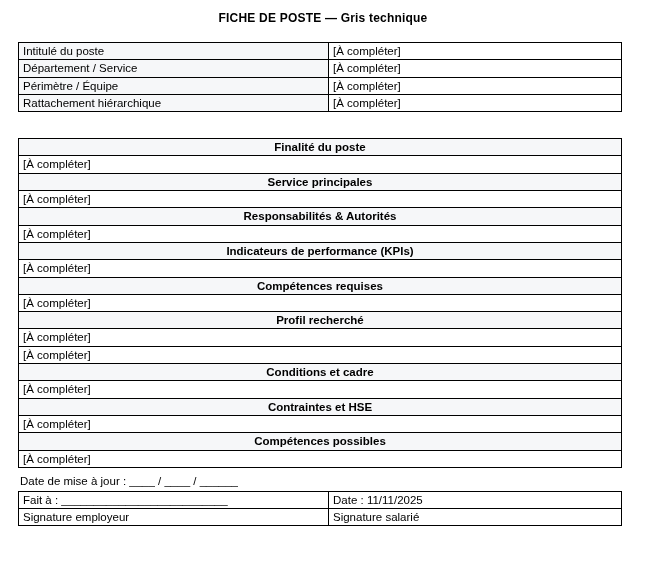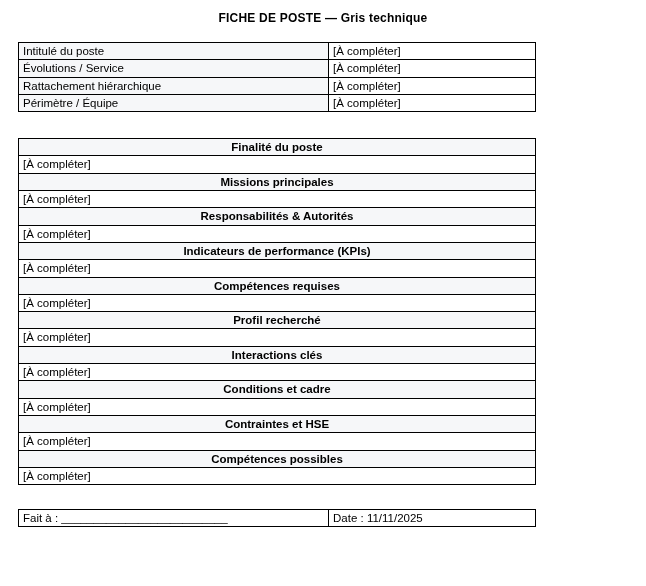--- a/index.html
+++ b/index.html
@@ -7,75 +7,75 @@
     width:646px; height:586px; overflow:hidden;
     font-family:"Liberation Sans", sans-serif; color:#000;
   }
   .page { position:relative; width:646px; height:586px; }
   h1.title {
     margin:11px 0 0 0; text-align:center;
     font-size:12px; font-weight:700; letter-spacing:0.2px;
   }
   table.tbl {
     border-collapse:collapse; table-layout:fixed;
-    width:518px; margin-left:18px;
+    width:604px; margin-left:18px;
     font-size:11.5px;
   }
   table.tbl, table.tbl td { border:1px solid #000; }
   table.tbl { border-width:1.5px; }
   table.tbl td {
     height:16.3px; line-height:16.3px; padding:0 4px;
     vertical-align:middle; white-space:nowrap; overflow:hidden;
   }
   .info { margin-top:17px; }
   .info td.lbl { width:301px; background:var(--header-bg, #f6f7f9); }
   .sections { margin-top:26px; }
   .sections td.head { font-weight:700; background:var(--header-bg, #f6f7f9);text-align:center; }
   .date-line { margin:5px 0 0 20px; font-size:11.5px; line-height:16px; }
-  .sign { margin-top:24px; }
+  .sign { margin-top:2px; }
   .sign td.c0 { width:301px; }
 </style>
 </head>
 <body>
 
 <div class="page">
 
   <h1 class="title">FICHE DE POSTE — Gris technique</h1>
 
   <table class="tbl info">
     <tbody>
       <tr>
         <td class="lbl">Intitulé du poste</td>
         <td class="val">[À compléter]</td>
       </tr>
       <tr>
-        <td class="lbl">Évolutions / Service</td>
+        <td class="lbl">Département / Service</td>
+        <td class="val">[À compléter]</td>
+      </tr>
+      <tr>
+        <td class="lbl">Périmètre / Équipe</td>
         <td class="val">[À compléter]</td>
       </tr>
       <tr>
         <td class="lbl">Rattachement hiérarchique</td>
-        <td class="val">[À compléter]</td>
-      </tr>
-      <tr>
-        <td class="lbl">Périmètre / Équipe</td>
         <td class="val">[À compléter]</td>
       </tr>
     </tbody>
   </table>
 
   <table class="tbl sections">
     <tbody>
       <tr>
         <td class="head">Finalité du poste</td>
       </tr>
       <tr>
         <td class="val">[À compléter]</td>
       </tr>
       <tr>
-        <td class="head">Missions principales</td>
+        <td class="head">Service principales</td>
       </tr>
       <tr>
         <td class="val">[À compléter]</td>
       </tr>
       <tr>
         <td class="head">Responsabilités &amp; Autorités</td>
       </tr>
       <tr>
         <td class="val">[À compléter]</td>
       </tr>
@@ -91,23 +91,20 @@
       <tr>
         <td class="val">[À compléter]</td>
       </tr>
       <tr>
         <td class="head">Profil recherché</td>
       </tr>
       <tr>
         <td class="val">[À compléter]</td>
       </tr>
       <tr>
-        <td class="head">Interactions clés</td>
-      </tr>
-      <tr>
         <td class="val">[À compléter]</td>
       </tr>
       <tr>
         <td class="head">Conditions et cadre</td>
       </tr>
       <tr>
         <td class="val">[À compléter]</td>
       </tr>
       <tr>
         <td class="head">Contraintes et HSE</td>
@@ -117,23 +114,28 @@
       </tr>
       <tr>
         <td class="head">Compétences possibles</td>
       </tr>
       <tr>
         <td class="val">[À compléter]</td>
       </tr>
     </tbody>
   </table>
 
+  <p class="date-line">Date de mise à jour : ____ / ____ / ______</p>
 
   <table class="tbl sign">
     <tbody>
       <tr>
         <td class="c0">Fait à : __________________________</td>
         <td class="c1">Date : 11/11/2025</td>
       </tr>
+      <tr>
+        <td class="c0">Signature employeur</td>
+        <td class="c1">Signature salarié</td>
+      </tr>
     </tbody>
   </table>
 
 </div>
 
 </body></html>

